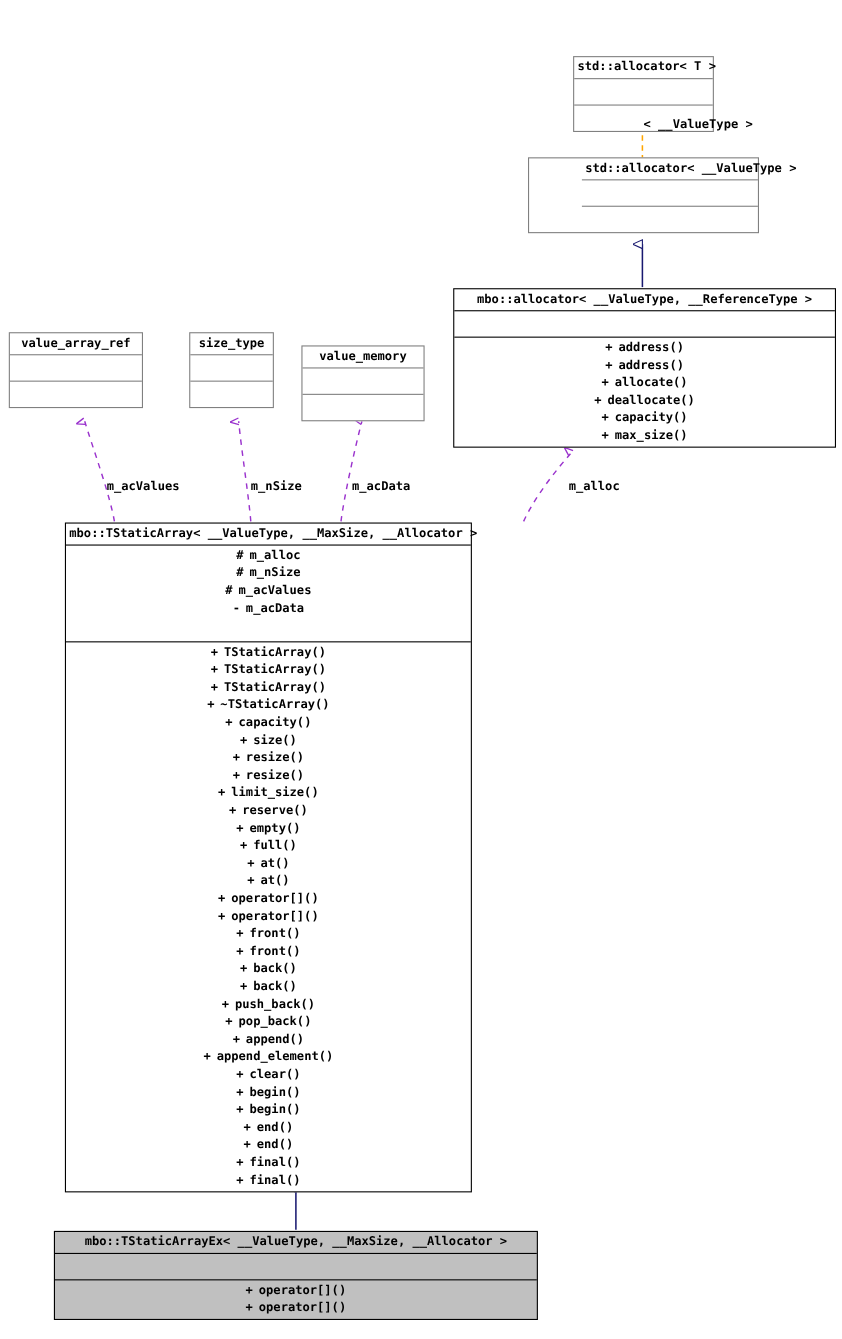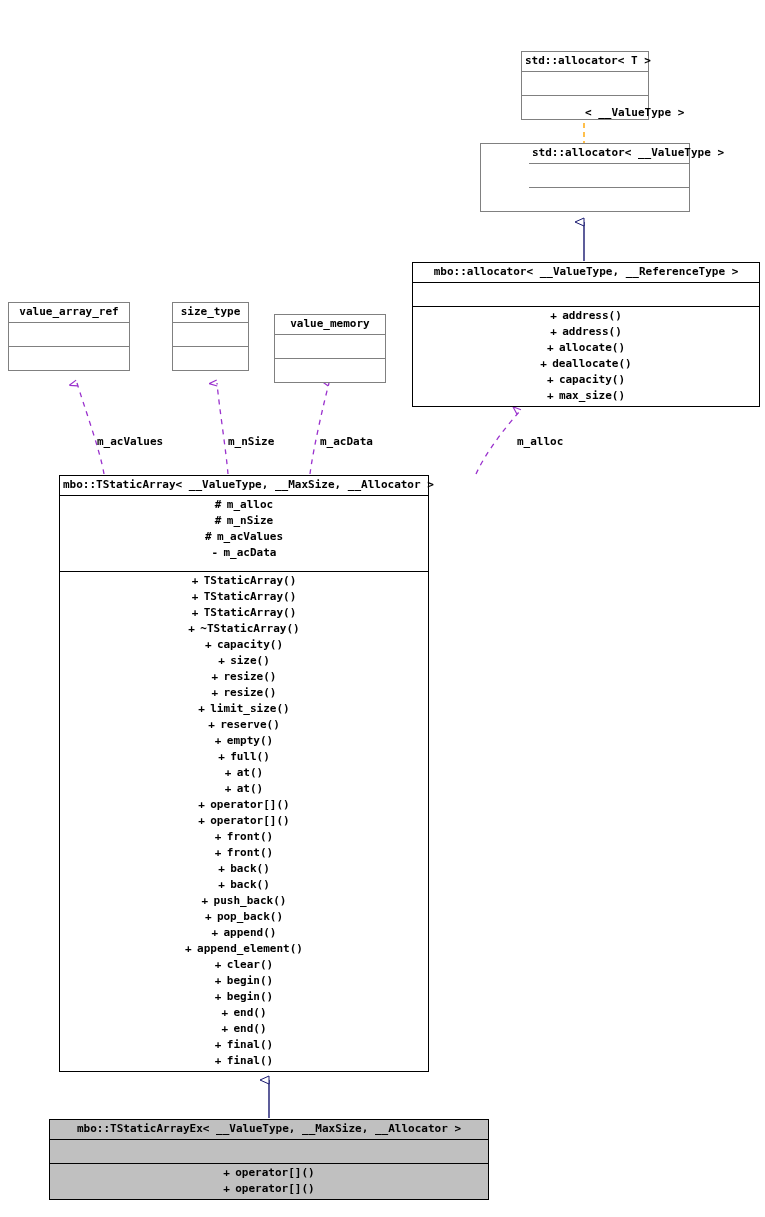--- a/index.html
+++ b/index.html
@@ -221,21 +221,21 @@
     <div class="uml-attrs">
       <div class="empty-row"></div>
     </div>
     <div class="uml-ops">
       <div class="empty-row"></div>
     </div>
   </div>
 
   <div class="uml-box black" style="left:59px; top:475px; width:370px;">
     <div class="uml-title">mbo::TStaticArray&lt; __ValueType, __MaxSize, __Allocator &gt;</div>
-    <div class="uml-attrs" style="padding-bottom:10px;">
+    <div class="uml-attrs" style="padding-bottom:22px;">
         <div class="member"><span class="vis">#</span><span class="nm">m_alloc</span></div>
         <div class="member"><span class="vis">#</span><span class="nm">m_nSize</span></div>
         <div class="member"><span class="vis">#</span><span class="nm">m_acValues</span></div>
         <div class="member"><span class="vis">-</span><span class="nm">m_acData</span></div>
       </div>
     <div class="uml-ops">
         <div class="member"><span class="vis">+</span><span class="nm">TStaticArray()</span></div>
         <div class="member"><span class="vis">+</span><span class="nm">TStaticArray()</span></div>
         <div class="member"><span class="vis">+</span><span class="nm">TStaticArray()</span></div>
         <div class="member"><span class="vis">+</span><span class="nm">~TStaticArray()</span></div>

